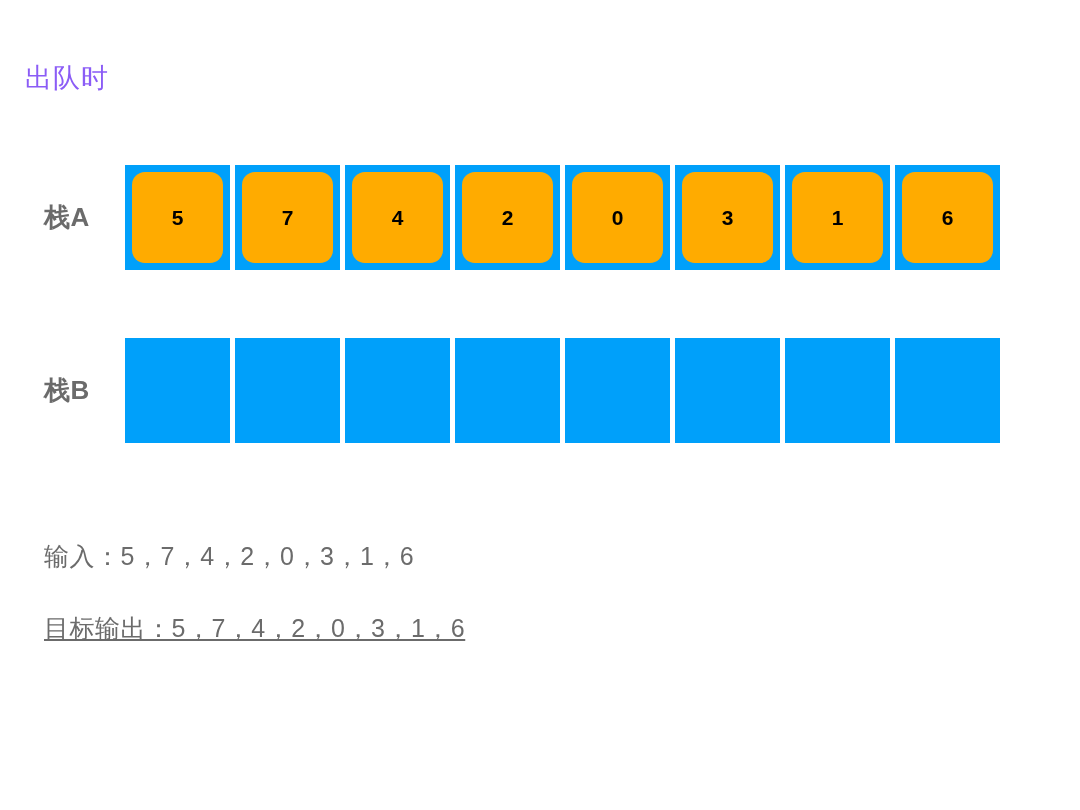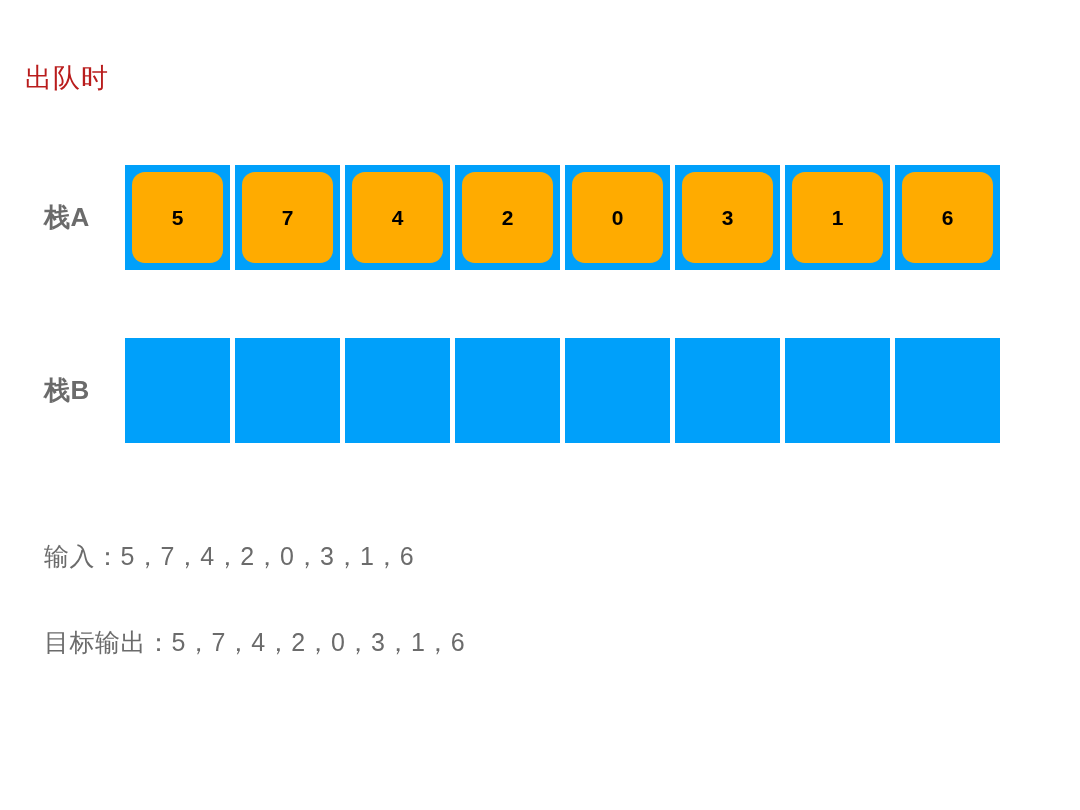--- a/index.html
+++ b/index.html
@@ -20,21 +20,21 @@
     inset: 0;
   }
 
   
   .title {
     position: absolute;
     left: 25px;
     top: 62px;
     font-size: 27px;
     line-height: 1.2;
-    color: #b91c1c;
+    color: #8b5cf6;
     letter-spacing: 1px;
     white-space: nowrap;
   }
 
   
   .stack-row {
     position: absolute;
     left: 0;
     height: 105px;
   }
@@ -94,21 +94,21 @@
   .caption {
     position: absolute;
     left: 44px;
     font-size: 25px;
     color: #6b6b6b;
     white-space: nowrap;
     letter-spacing: 0.5px;
     text-align: right;
   }
   .caption.line-input  { top: 540px; }
-  .caption.line-output { top: 626px; }
+  .caption.line-output { top: 612px; text-decoration: underline; }
 </style>
 </head>
 <body>
 
 <div class="canvas">
 
   <div class="title">出队时</div>
 
   <div class="stack-row row-a">
     <div class="row-label">栈A</div>

